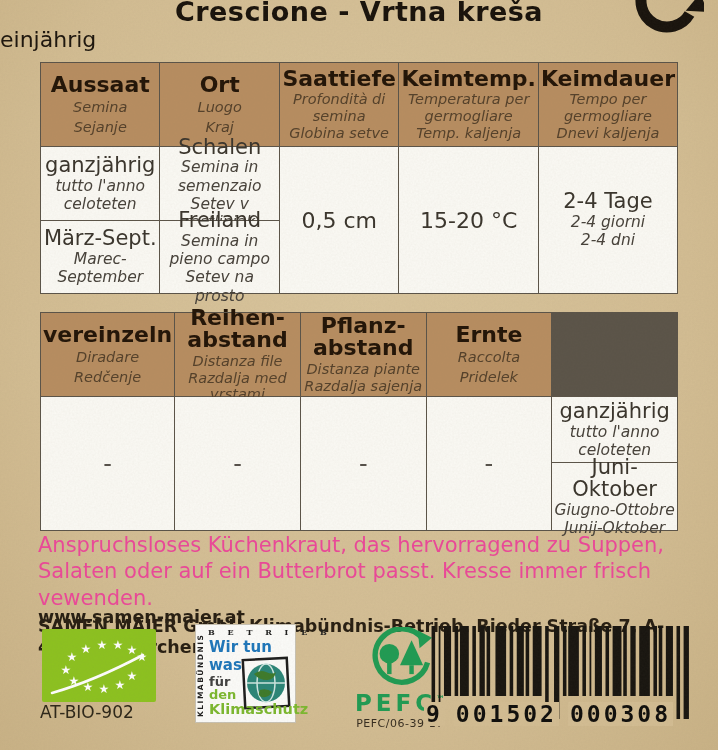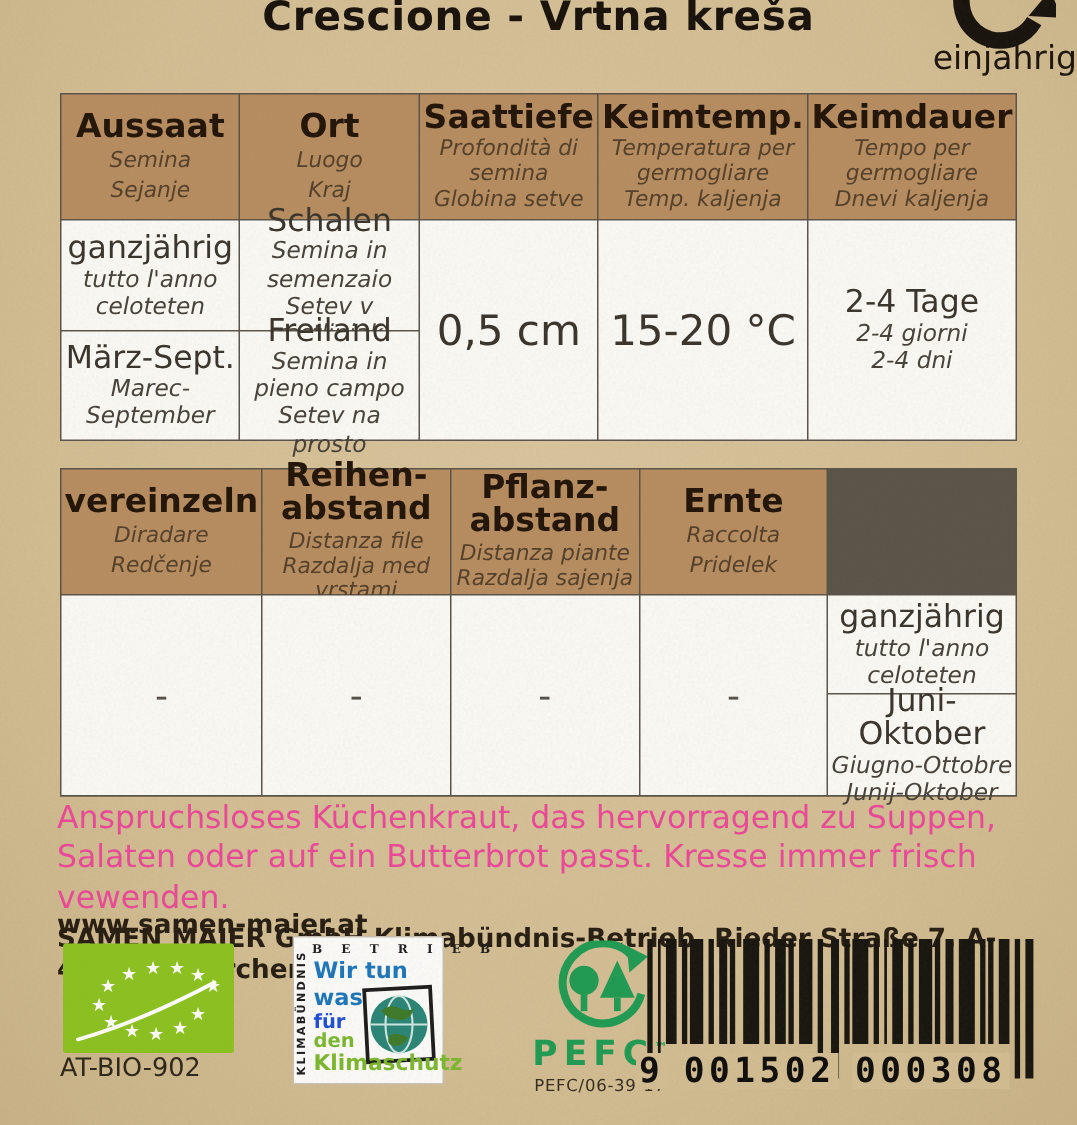--- a/index.html
+++ b/index.html
@@ -4,37 +4,37 @@
 <style>
   html,body{margin:0;padding:0;}
   body{
     width:718px;height:750px;position:relative;overflow:hidden;
     font-family:"DejaVu Sans",sans-serif;
     background:radial-gradient(ellipse at 50% 38%, #d9c59d 0%, #d3bd93 65%, #c9b286 100%);
   }
   .texture{position:absolute;left:0;top:0;width:718px;height:750px;opacity:.07;pointer-events:none;z-index:50;}
   .title{position:absolute;top:-4px;left:0;width:100%;text-align:center;
     font-size:27px;font-weight:bold;color:#17110a;letter-spacing:.5px;}
-  .subtitle{position:absolute;top:27px;left:0;width:100%;text-align:right;
+  .subtitle{position:absolute;top:27px;left:0;width:100%;text-align:left;
     font-size:22px;color:#1b140c;}
   .recycle{position:absolute;top:-36px;right:14px;width:74px;height:74px;}
 
   
   .tbl{position:absolute;left:40px;width:636px;display:grid;
     grid-template-columns:repeat(5,1fr);gap:1px;background:#5a5348;border:1px solid #5a5348;}
   .t1{top:62px;grid-template-rows:83px 73px 72px;}
   .t2{top:312px;grid-template-rows:83px 65px 67px;}
   .hcell{background:#b78d60;display:flex;flex-direction:column;align-items:center;justify-content:center;padding:18px 2px;}
   .hde{font-size:22px;font-weight:bold;color:#211306;line-height:1.02;text-align:center;}
   .hsub{font-style:italic;font-size:14.5px;color:#54402a;line-height:1.12;text-align:center;margin-top:3px;}
   .hsub.tight{margin-top:1px;}
   .bcell{background:#fbfaf5;display:flex;flex-direction:column;align-items:center;justify-content:center;text-align:center;padding:2px;}
   .bde{font-size:21px;color:#39342c;line-height:1.08;}
   .bsub{font-style:italic;font-size:15.5px;color:#46413a;line-height:1.18;}
-  .bval{font-size:28px;color:#39342c;}
+  .bval{font-size:22px;color:#39342c;}
   .dash{font-size:24px;color:#55504a;}
   .g21{grid-area:2/1}.g22{grid-area:2/2}.g23{grid-area:2/3/span 2}.g24{grid-area:2/4/span 2}
   .g25{grid-area:2/5/span 2}.g31{grid-area:3/1}.g32{grid-area:3/2}
   .s21{grid-area:2/1/span 2}.s22{grid-area:2/2/span 2}.s23{grid-area:2/3/span 2}.s24{grid-area:2/4/span 2}
   .e25{grid-area:2/5}.e35{grid-area:3/5}
 
   .desc{position:absolute;left:38px;top:532px;width:660px;font-size:21px;line-height:1.25;color:#ec4899;}
   .company{position:absolute;left:38px;top:616px;width:670px;font-size:17.5px;font-weight:bold;color:#261d11;line-height:1.2;}
   .website{position:absolute;left:38px;top:607px;font-size:17.5px;font-weight:bold;color:#261d11;}
 
@@ -42,21 +42,21 @@
   .eu{position:absolute;left:42px;top:629px;width:114px;height:73px;background:#8cc21f;border-radius:2px;}
   .biocode{position:absolute;left:40px;top:702px;font-size:17px;color:#2c2618;}
   .klima{position:absolute;left:196px;top:625px;width:99px;height:97px;background:#fcfcfa;box-shadow:0 0 0 1px #c8c2b4;}
   .k-top{position:absolute;top:2px;left:12px;right:2px;font-family:"DejaVu Serif",serif;font-weight:bold;
     font-size:8px;letter-spacing:5px;color:#1d1d1d;white-space:nowrap;}
   .k-side{position:absolute;left:0px;top:6px;bottom:2px;width:10px;
     writing-mode:vertical-rl;transform:rotate(180deg);font-size:7.5px;font-weight:bold;
     letter-spacing:1.5px;color:#1d1d1d;text-align:center;}
   .k-wir{position:absolute;left:13px;top:13px;font-size:15px;font-weight:bold;color:#1d76bb;}
   .k-globe{position:absolute;right:3px;top:31px;width:52px;height:56px;}
-  .k-fur{position:absolute;left:13px;top:50px;font-size:13px;font-weight:bold;color:#1d4ed8;line-height:1;}
+  .k-fur{position:absolute;left:13px;top:50px;font-size:13px;font-weight:bold;color:#404040;line-height:1;}
   .k-den{position:absolute;left:13px;top:63px;font-size:13px;font-weight:bold;color:#7cb82f;line-height:1;}
   .k-ks{position:absolute;left:13px;top:77px;font-size:14.5px;font-weight:bold;color:#7cb82f;line-height:1;}
   .pefc{position:absolute;left:322px;top:627px;width:156px;height:100px;text-align:center;}
   .pefc-ring{display:block;margin:0 auto;}
   .pefc-name{font-size:23px;font-weight:bold;color:#1f9b53;letter-spacing:4px;line-height:1;margin-top:1px;}
   .pefc-tm{font-size:9px;vertical-align:super;letter-spacing:0;}
   .pefc-code{font-size:11px;color:#352c1f;margin-top:2px;letter-spacing:.5px;}
   .barcode{position:absolute;left:428px;top:626px;width:288px;height:100px;}
   .bc-bars{position:absolute;left:0;top:0;}
   .bc-digits{position:absolute;left:-4px;bottom:0px;display:flex;gap:9px;

